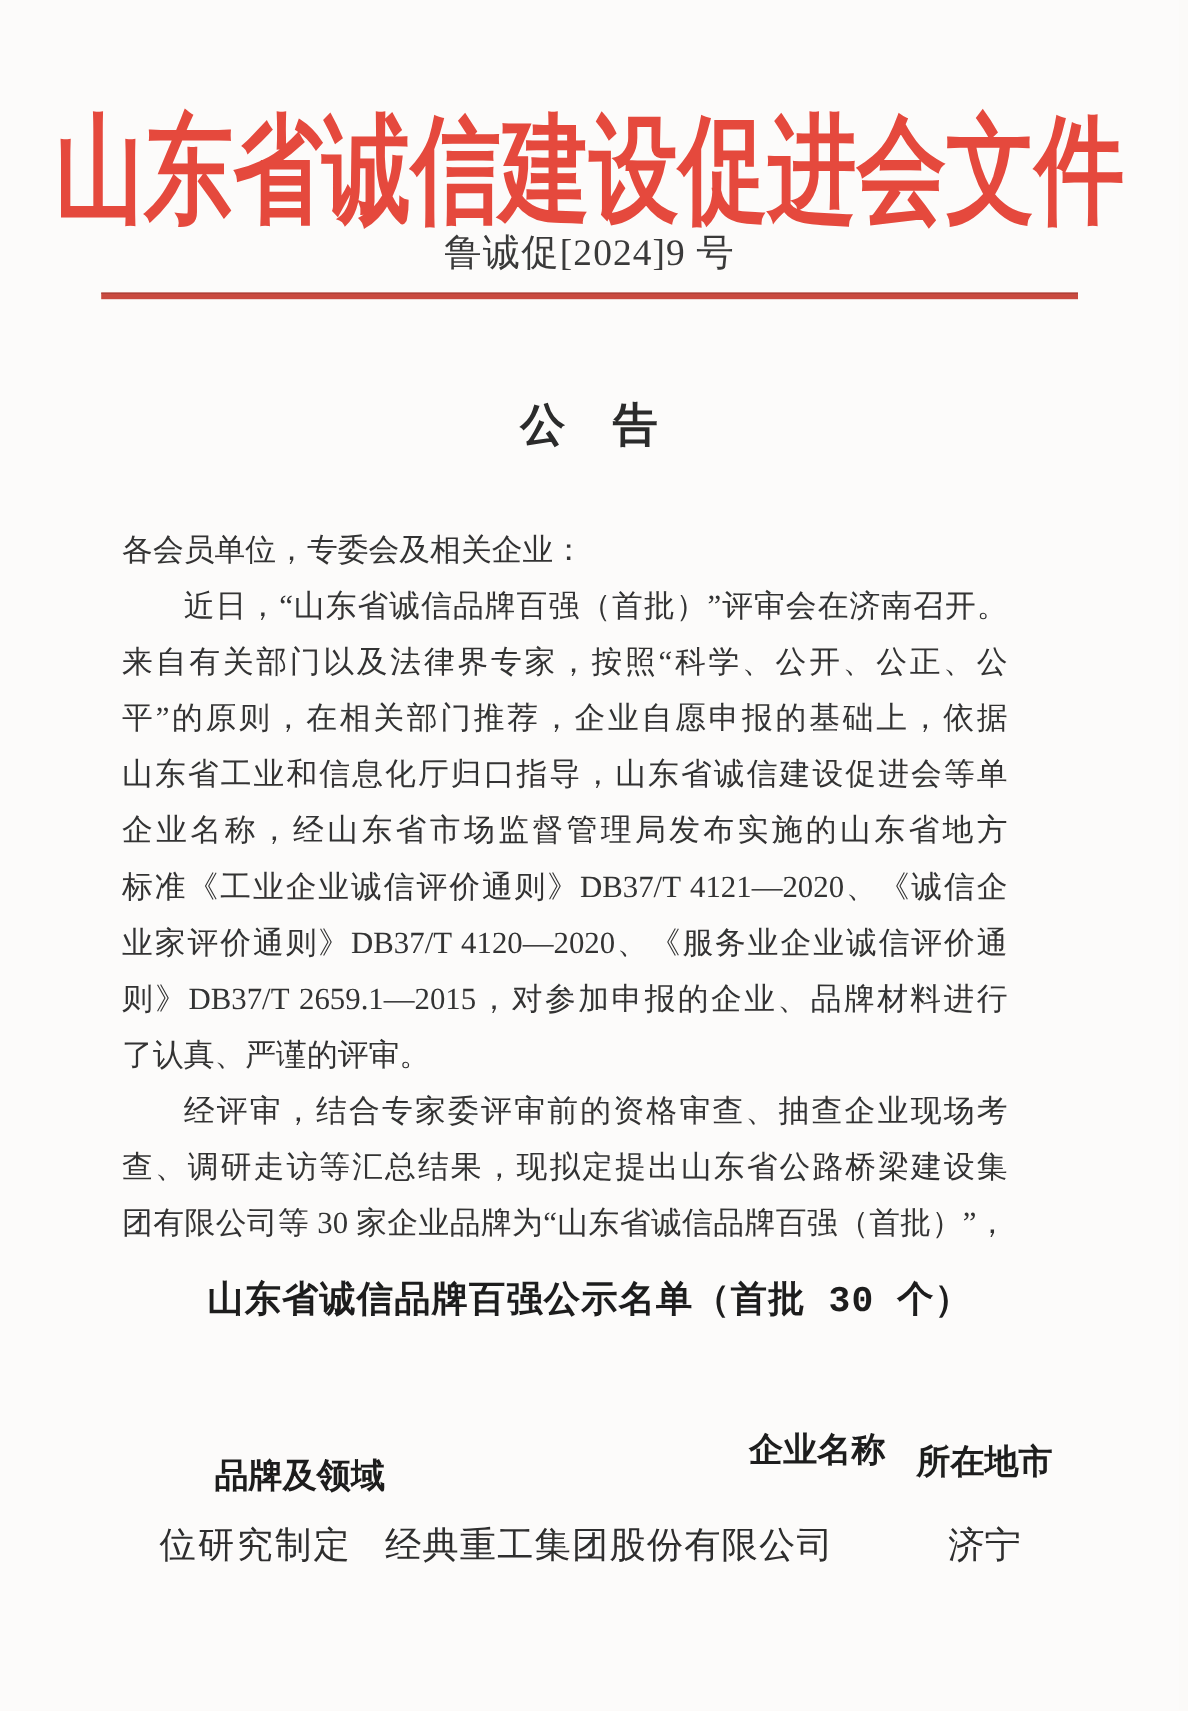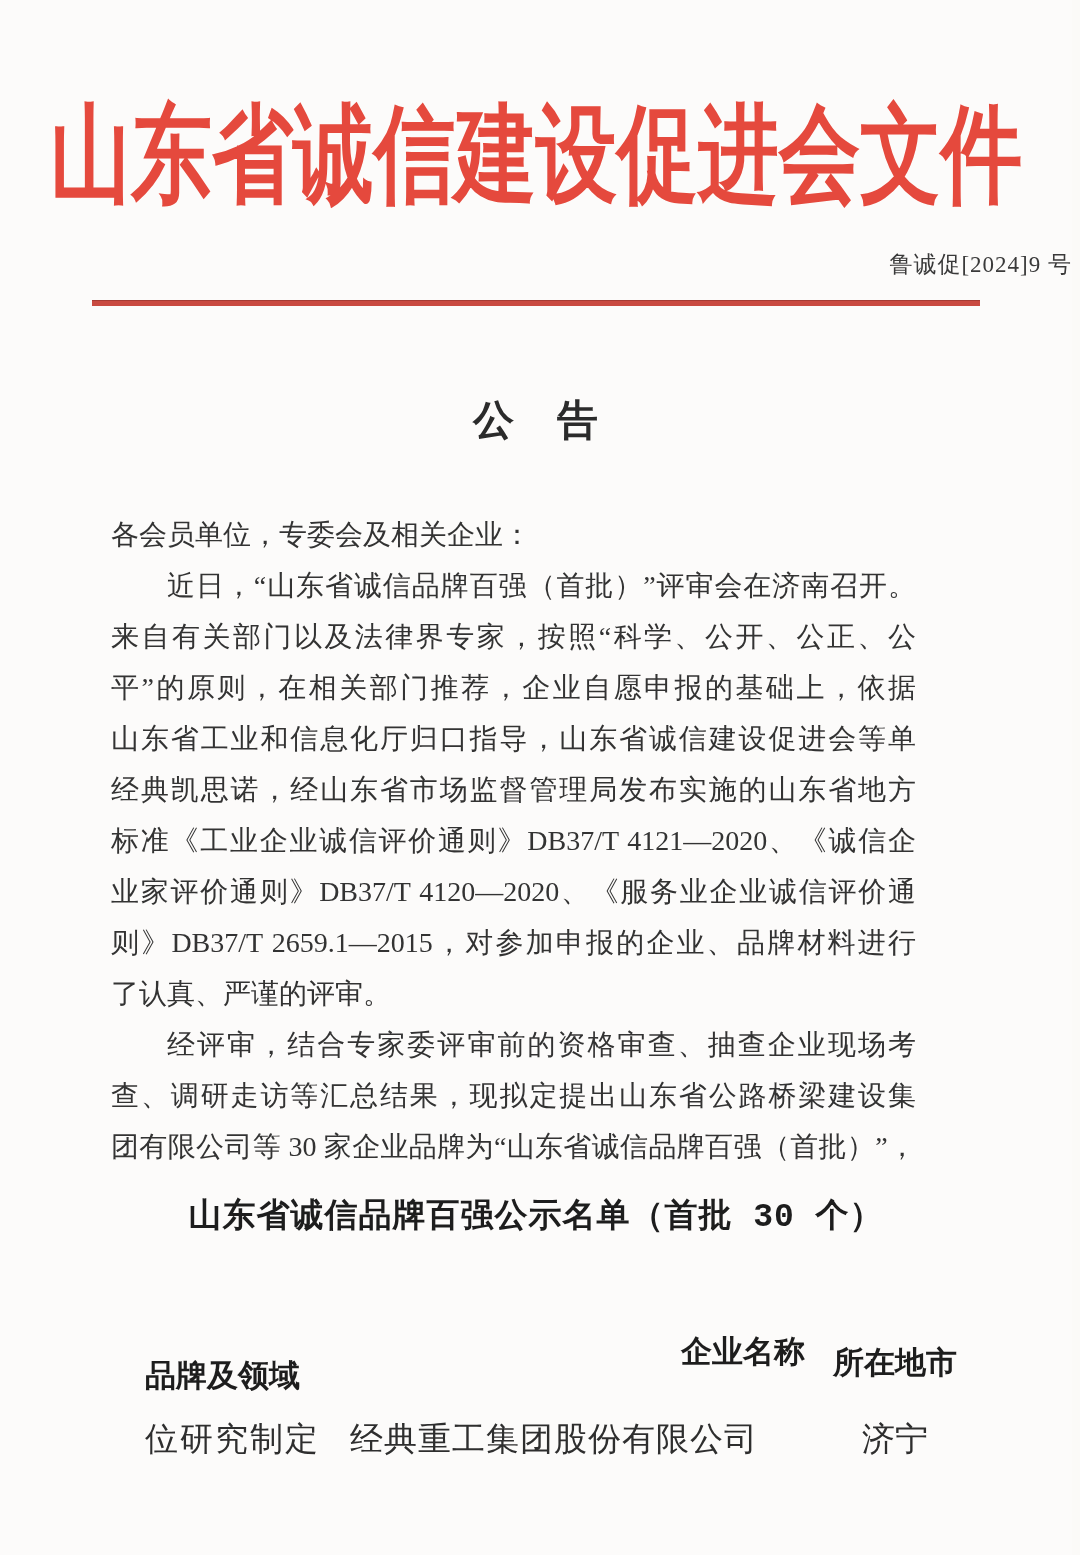--- a/index.html
+++ b/index.html
@@ -23,23 +23,22 @@
     font-size: 81px;
     font-weight: bold;
     line-height: 110px;
     white-space: nowrap;
     color: #e5493d;
     transform: scaleY(1.32);
     transform-origin: 50% 50%;
     letter-spacing: 0px;
   }
   .doc-number {
-    margin-top: 34px;
-    text-align: right;
-    font-size: 23px;
+    text-align: center;
+    font-size: 34px;
     line-height: 42px;
     color: #3a3a3a;
     letter-spacing: 1px;
   }
   .red-rule {
     width: 888px;
     height: 5px;
     margin: 14px auto 0 auto;
     background: #c94a40;
     border-top: 1px solid #a63b33;
@@ -98,21 +97,21 @@
     font-size: 31px;
     line-height: 44px;
     color: #1d1d1d;
   }
   .roster-data {
     margin-top: 19px;
     font-size: 33px;
     line-height: 44px;
     color: #2e2e2e;
   }
-  .cell-h1 { text-align: left; margin-top: 48px; }
+  .cell-h1 { text-align: right; margin-top: 48px; }
   .cell-h2 { text-align: right; }
   .cell-h3 { text-align: center; margin-top: 22px; }
   .cell-d1 { text-align: left; letter-spacing: 2px; }
   .cell-d2 { text-align: left; letter-spacing: 1px; }
   .cell-d3 { text-align: center; }
 </style>
 </head>
 <body>
 
 <div class="page">
@@ -126,21 +125,21 @@
   <div class="doc-title">
     <div>公　告</div>
   </div>
 
   <div class="body-lines">
       <div class="line">各会员单位，专委会及相关企业：</div>
       <div class="line j indent">近日，“山东省诚信品牌百强（首批）”评审会在济南召开。</div>
       <div class="line j">来自有关部门以及法律界专家，按照“科学、公开、公正、公</div>
       <div class="line j">平”的原则，在相关部门推荐，企业自愿申报的基础上，依据</div>
       <div class="line j">山东省工业和信息化厅归口指导，山东省诚信建设促进会等单</div>
-      <div class="line j">经典凯思诺，经山东省市场监督管理局发布实施的山东省地方</div>
+      <div class="line j">企业名称，经山东省市场监督管理局发布实施的山东省地方</div>
       <div class="line j">标准《工业企业诚信评价通则》DB37/T 4121—2020、《诚信企</div>
       <div class="line j">业家评价通则》DB37/T 4120—2020、《服务业企业诚信评价通</div>
       <div class="line j">则》DB37/T 2659.1—2015，对参加申报的企业、品牌材料进行</div>
       <div class="line">了认真、严谨的评审。</div>
       <div class="line j indent">经评审，结合专家委评审前的资格审查、抽查企业现场考</div>
       <div class="line j">查、调研走访等汇总结果，现拟定提出山东省公路桥梁建设集</div>
       <div class="line j">团有限公司等 30 家企业品牌为“山东省诚信品牌百强（首批）”，</div>
     </div>
 
   <div class="list-title">山东省诚信品牌百强公示名单（首批 30 个）</div>

